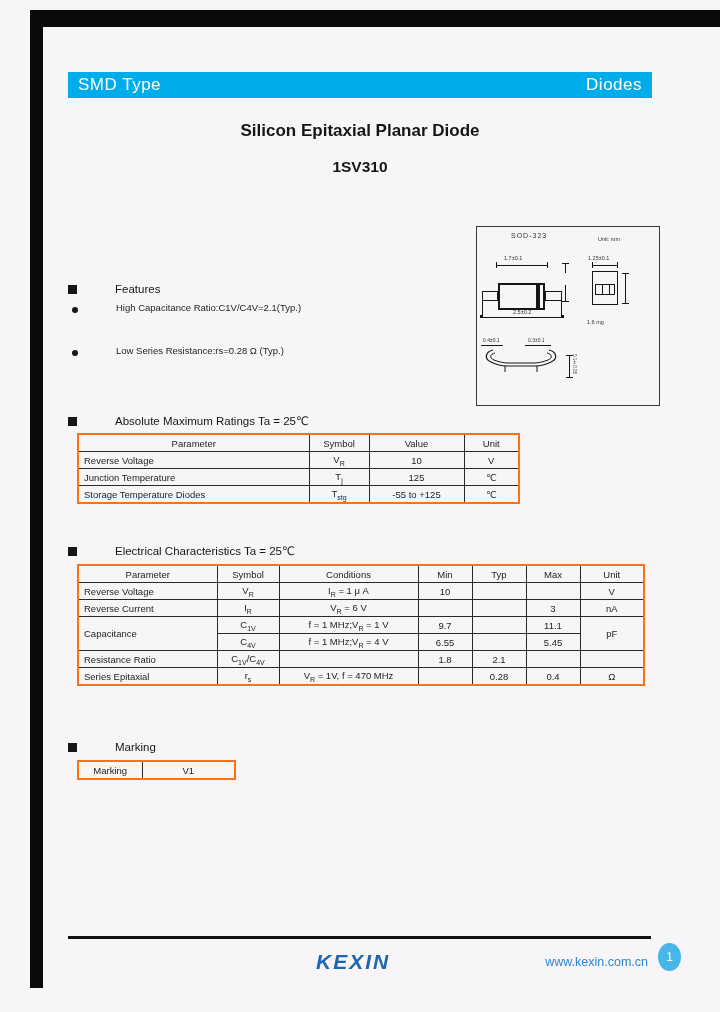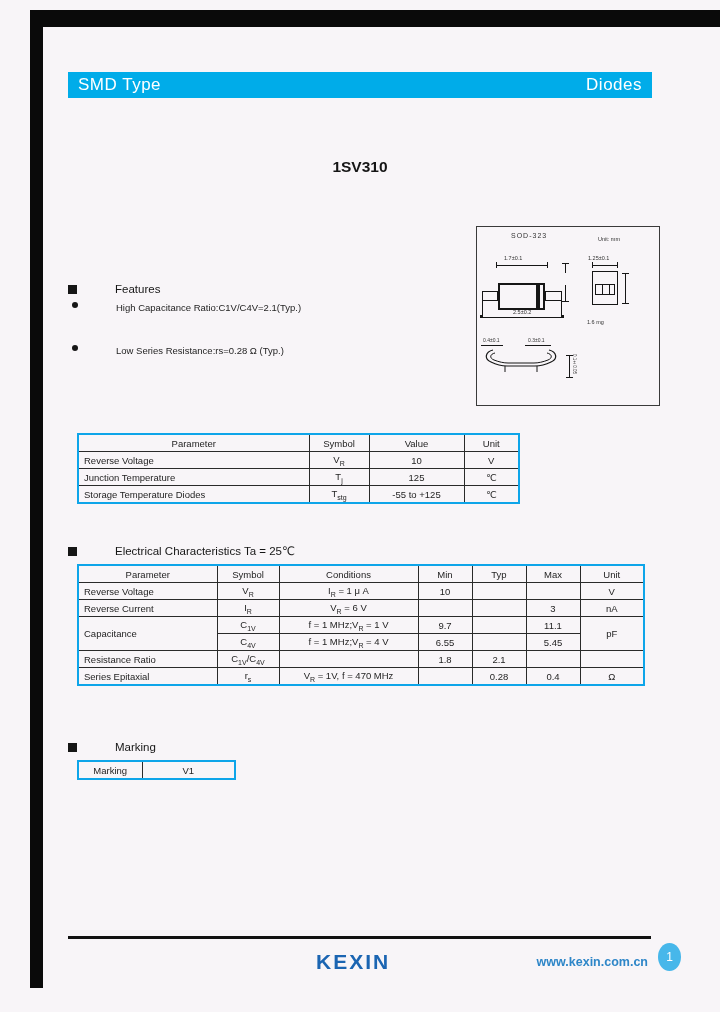--- a/index.html
+++ b/index.html
@@ -11,54 +11,55 @@
   .scan-left{left:30px;top:10px;width:13px;height:978px;background:#0a0a0a;}
   
   .hdr{left:68px;top:72px;width:584px;height:26px;background:#00ACE9;color:#fff;
        display:flex;justify-content:space-between;align-items:center;padding:0 10px;box-sizing:border-box;
        font-size:17px;font-weight:400;letter-spacing:.5px;}
   .title{left:0;top:121px;width:720px;text-align:center;font-size:17px;font-weight:bold;color:#151515;}
   .part{left:0;top:158px;width:720px;text-align:center;font-size:15.5px;font-weight:bold;color:#151515;}
   
   .sec{display:flex;align-items:center;font-size:11.5px;color:#161616;}
   .sq{width:9px;height:9px;background:#161616;margin-right:6px;display:inline-block;}
-  .feat-line{display:flex;align-items:flex-start;font-size:9.5px;color:#242424;}
+  .feat-line{display:flex;align-items:flex-end;font-size:9.5px;color:#242424;}
   .dot{width:6px;height:6px;border-radius:50%;background:#161616;margin-right:6px;display:inline-block;}
   
   table{border-collapse:collapse;table-layout:fixed;background:#f8f5f8;}
-  .dtab{border:2px solid #0ea5e9;}
+  .dtab{border:2px solid #f97316;}
   .dtab td{border:1px solid #2a2a2a;font-size:9.5px;color:#242424;height:16px;padding:0 3px;
            text-align:center;overflow:hidden;white-space:nowrap;}
   .dtab td.pl{text-align:left;padding-left:5px;}
   sub{font-size:7px;}
   
   .pkg{left:476px;top:226px;width:182px;height:178px;border:1px solid #3a3a3a;background:#f8f5f8;}
   .pkg .t{position:absolute;color:#333;}
   .ln{position:absolute;background:#161616;}
   .bx{position:absolute;border:1px solid #161616;box-sizing:border-box;}
   
   .foot-line{left:68px;top:936px;width:583px;height:3px;background:#111;}
-  .logo{left:316px;top:950px;font-size:21px;font-weight:800;color:#1B65B2;letter-spacing:2px;}
-  .url{left:0;top:955px;width:648px;text-align:right;font-size:12.5px;color:#2E86C8;font-weight:bold;}
+  .logo{left:316px;top:950px;font-size:21px;font-weight:800;color:#1B65B2;letter-spacing:2px;font-style:italic;}
+  .url{left:0;top:955px;width:648px;text-align:right;font-size:12.5px;color:#2E86C8;}
   .pgnum{left:658px;top:943px;width:23px;height:28px;border-radius:50%;background:#47B7EA;color:#fff;
          display:flex;align-items:center;justify-content:center;font-size:12px;}
 </style>
 </head>
 <body>
 
 <div id="page">
 
   <div class="abs scan-top"></div>
   <div class="abs scan-left"></div>
 
   <div class="abs hdr">
     <span>SMD Type</span>
     <span>Diodes</span>
   </div>
 
+  <div class="abs title">Silicon Epitaxial Planar Diode</div>
   <div class="abs part">1SV310</div>
 
   <div class="abs pkg">
     <span class="t" style="left:34px;top:5px;font-size:7px;letter-spacing:1px;">SOD-323</span>
     <span class="t" style="left:121px;top:9px;font-size:5.5px;">Unit: mm</span>
 
     <span class="t" style="left:27px;top:28px;font-size:5.5px;">1.7±0.1</span>
     <div class="ln" style="left:19px;top:38px;width:52px;height:1px;"></div>
     <div class="ln" style="left:19px;top:35px;width:1px;height:6px;"></div>
     <div class="ln" style="left:70px;top:35px;width:1px;height:6px;"></div>
@@ -117,20 +118,24 @@
   </div>
   <div class="abs feat-line" style="left:72px;top:302px;">
     <span class="dot"></span>
     <span>High Capacitance Ratio:C1V/C4V=2.1(Typ.)</span>
   </div>
   <div class="abs feat-line" style="left:72px;top:321px;margin-top:24px;">
     <span class="dot"></span>
     <span>Low Series Resistance:rs=0.28 Ω (Typ.)</span>
   </div>
 
+  <div class="abs sec" style="left:68px;top:414px;">
+    <span class="sq"></span>
+    <span>Absolute Maximum Ratings Ta = 25℃</span>
+  </div>
   <table class="abs dtab" style="left:77px;top:433px;width:441px;">
     <colgroup>
         <col style="width:231px">
         <col style="width:60px">
         <col style="width:95px">
         <col style="width:55px">
       </colgroup>
     <tbody>
         <tr>
       <td>Parameter</td>

